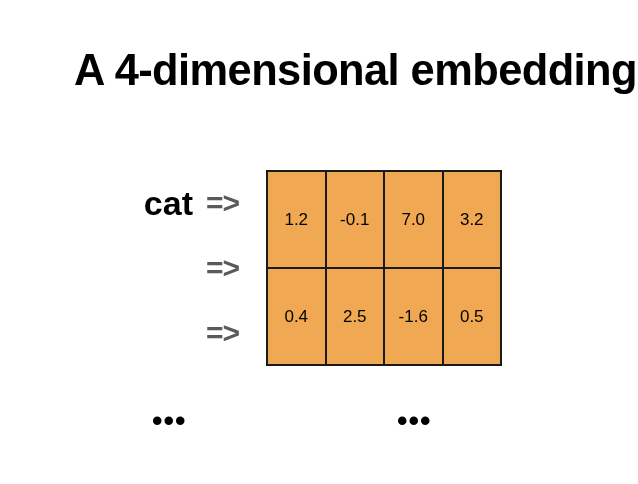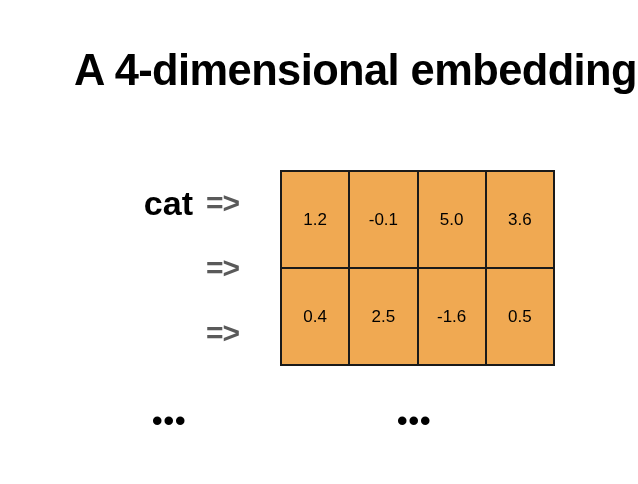--- a/index.html
+++ b/index.html
@@ -69,23 +69,23 @@
     line-height: 30px;
     color: #5a5a5a;
     white-space: nowrap;
     margin-left: 13px;
     letter-spacing: -1px;
   }
 
   
   #embedding-table {
     position: absolute;
-    left: 256px;
+    left: 242px;
     top: 170px;
-    width: 275px;
+    width: 236px;
     height: 196px;
     border-collapse: collapse;
     table-layout: fixed;
     background: #f0a952;
   }
   #embedding-table td {
     border: 2px solid #1a1a1a;
     text-align: center;
     vertical-align: middle;
     font-family: "Liberation Sans", sans-serif;
@@ -139,22 +139,22 @@
       <span class="label-arrow">=&gt;</span>
     </div>
 
   </div>
 
   <table id="embedding-table">
     <tbody>
       <tr>
         <td>1.2</td>
         <td>-0.1</td>
-        <td>5.0</td>
-        <td>3.6</td>
+        <td>7.0</td>
+        <td>3.2</td>
       </tr>
       <tr>
         <td>0.4</td>
         <td>2.5</td>
         <td>-1.6</td>
         <td>0.5</td>
       </tr>
     </tbody>
   </table>
 

